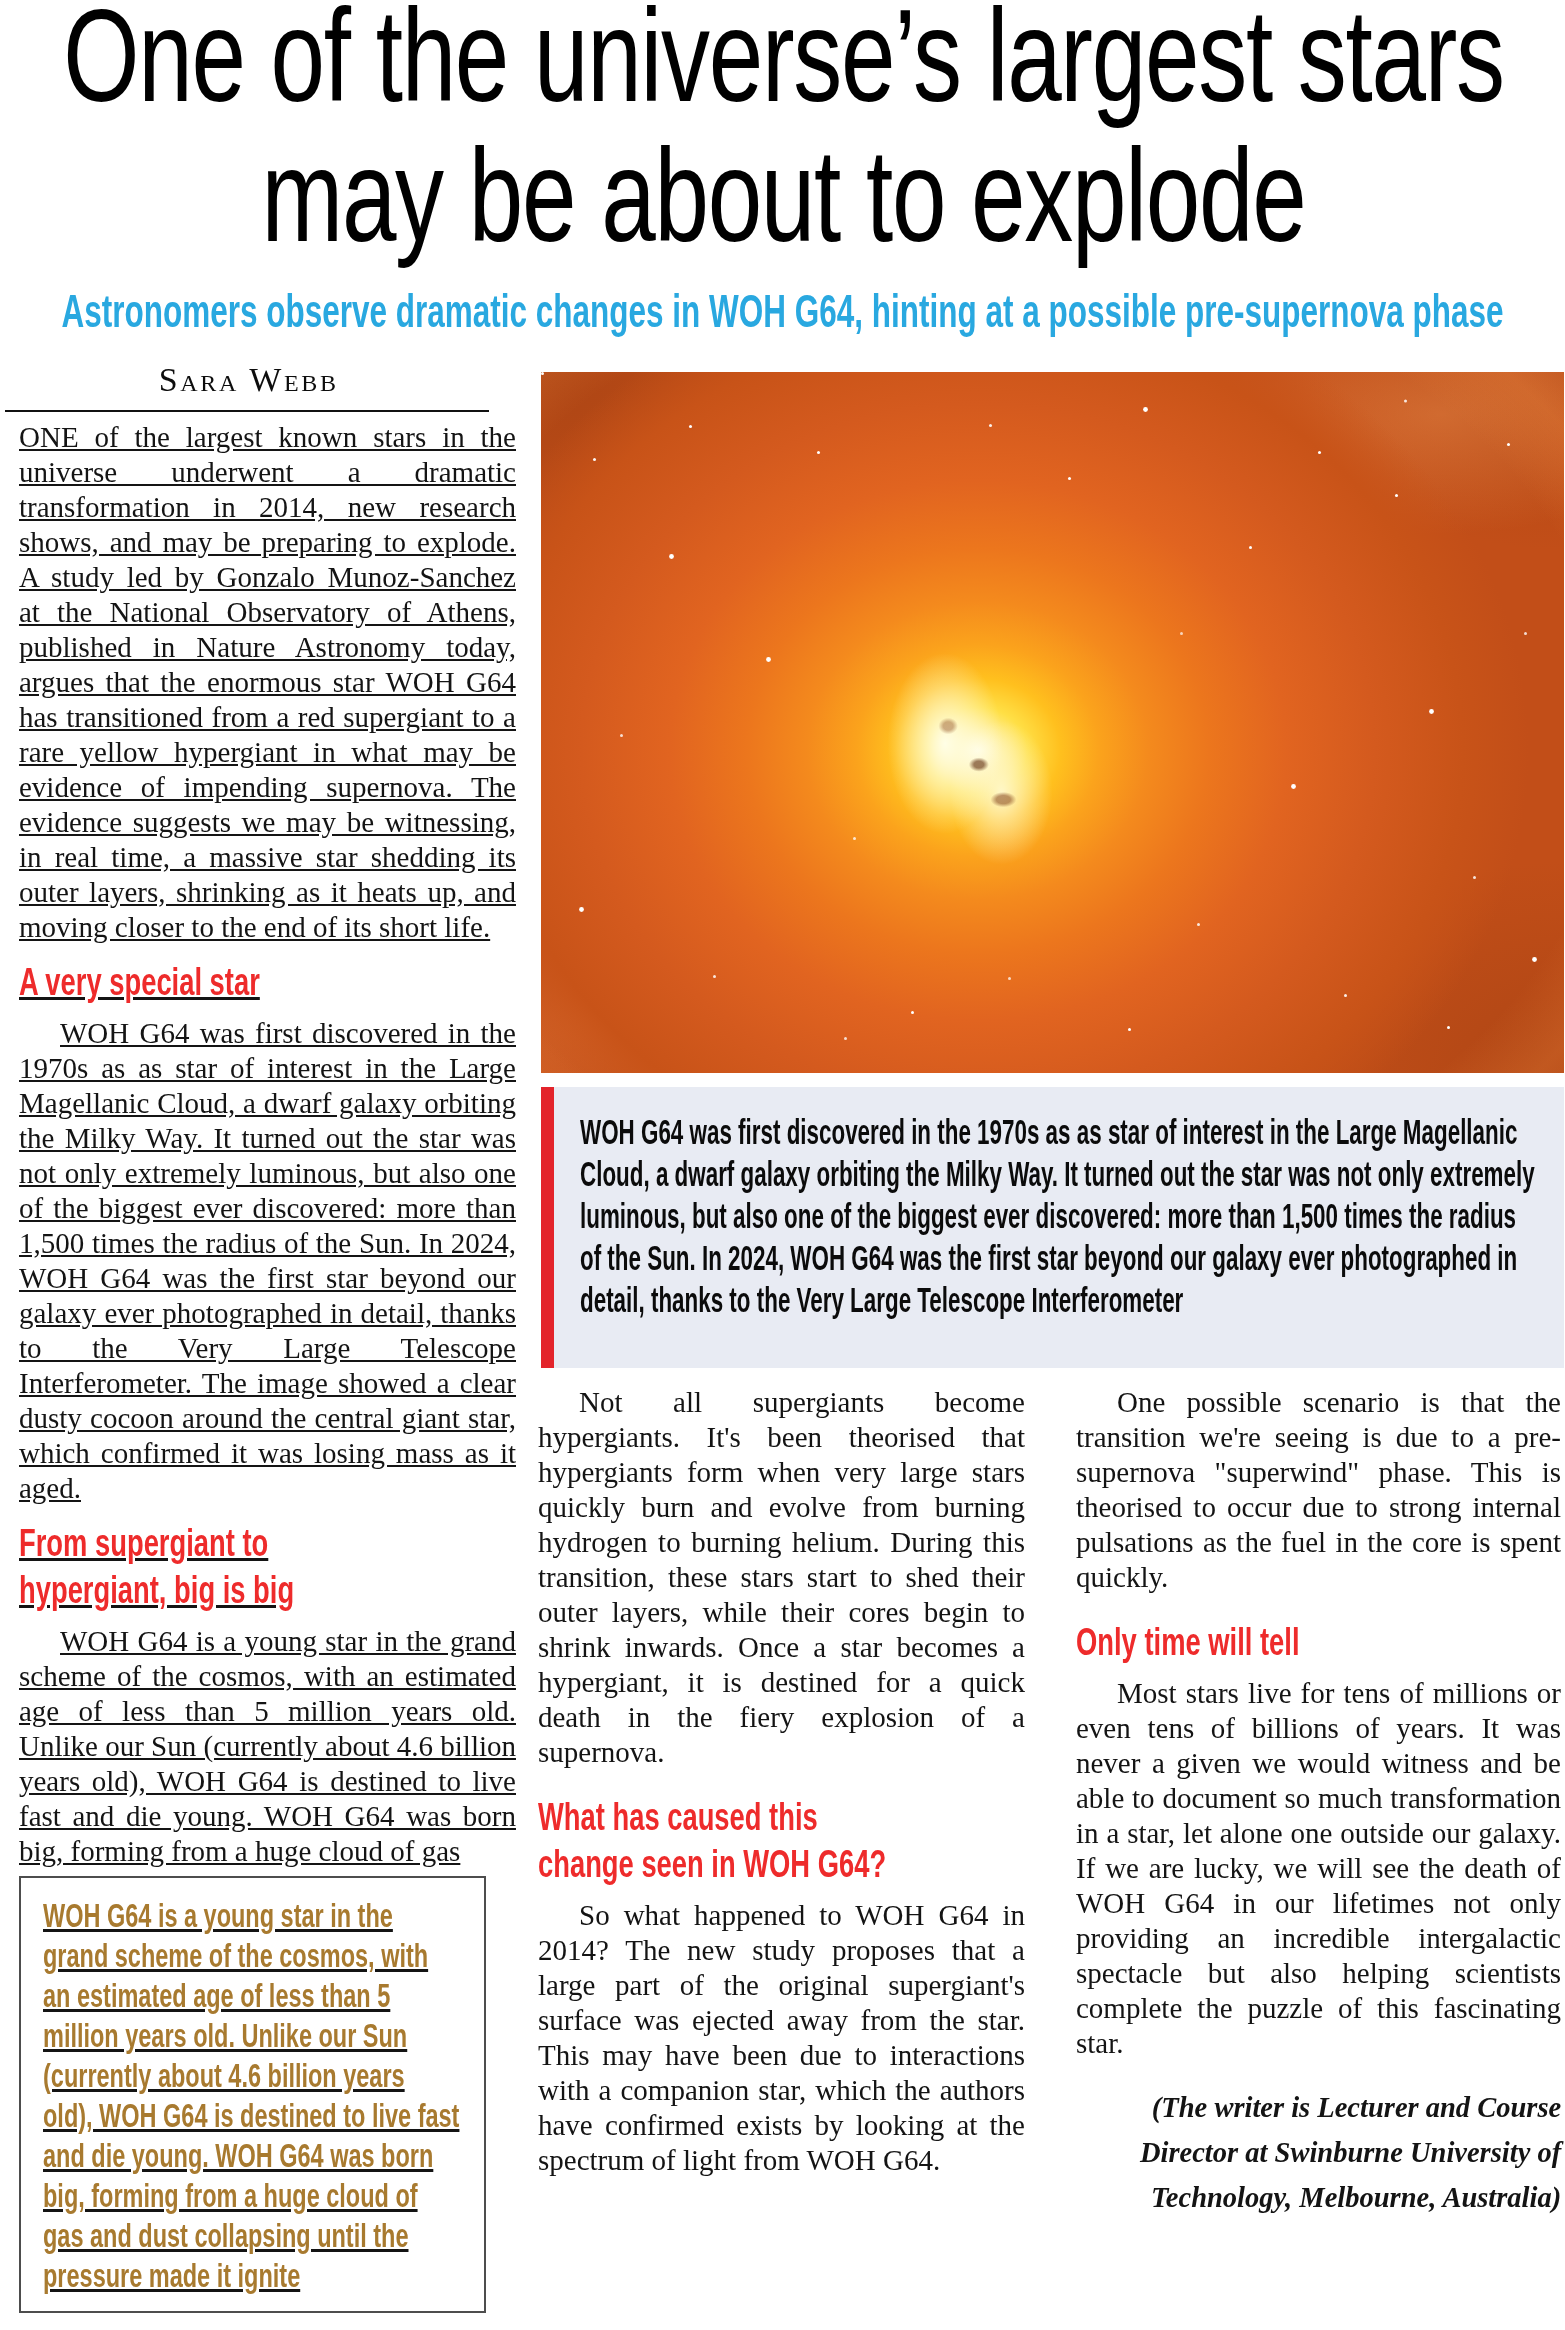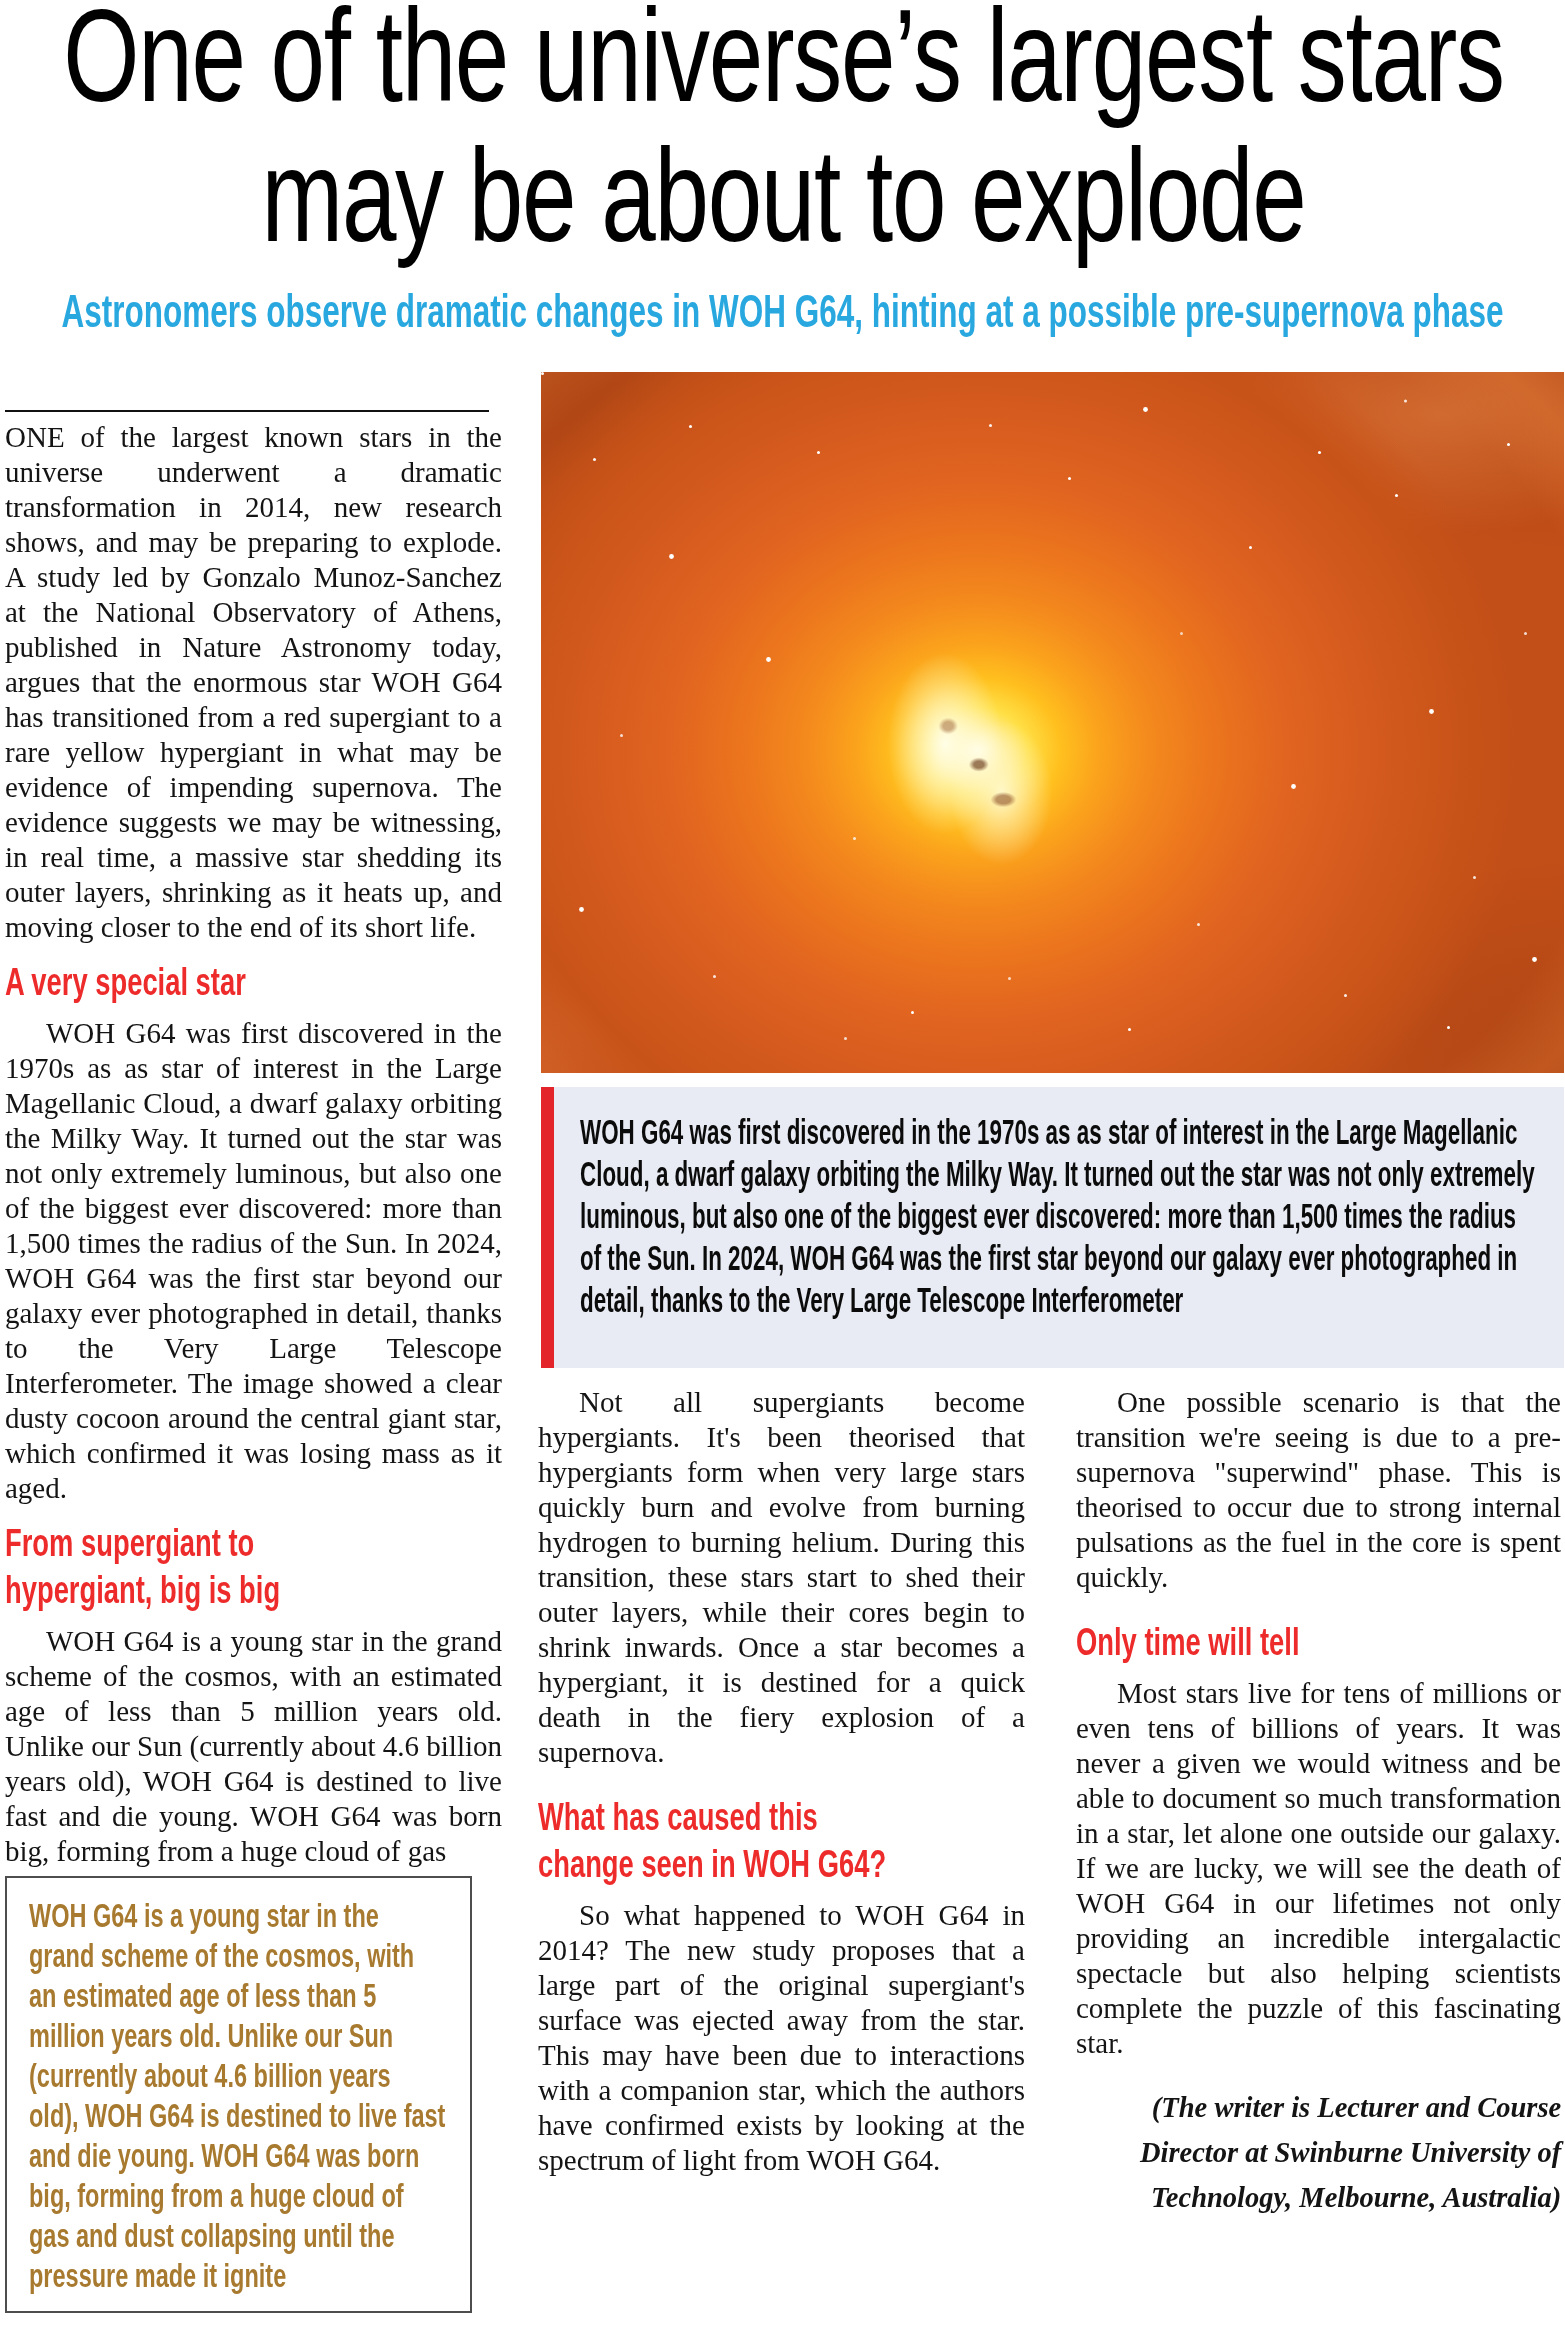--- a/index.html
+++ b/index.html
@@ -67,21 +67,21 @@
   }
   .bq-in{
     width:1498px;transform:scaleX(0.64);transform-origin:left top;
     font-family:"Liberation Sans",sans-serif;font-weight:700;font-size:35px;line-height:42px;
     color:#0b0b0b;text-align:left;
   }
   
   .col{position:absolute;text-align:justify;font-size:29px;line-height:35px;color:#141414;}
   .col p{margin:0;}
   .col p.indent{text-indent:41px;}
-  .col-left{left:5px;top:420px;width:497px;}
+  .col-left{left:19px;top:420px;width:497px;text-decoration:underline;}
   .col-mid{left:538px;top:1385px;width:487px;}
   .col-right{left:1076px;top:1385px;width:485px;}
   .red-heading{
     font-family:"Liberation Sans",sans-serif;font-weight:700;color:#EE2B2B;
     font-size:38px;line-height:47px;white-space:pre-line;text-align:left;
     width:139%;transform:scaleX(0.72);transform-origin:left top;
     margin:13.8px 0 10.3px 0;
   }
   .col-mid .red-heading,.col-right .red-heading{margin-top:24px;}
   
@@ -103,20 +103,21 @@
 </style>
 </head>
 <body>
 
 <div class="page">
 
   <h1 class="headline">One of the universe’s largest stars may be about to explode</h1>
 
   <div class="subtitle">Astronomers observe dramatic changes in WOH G64, hinting at a possible pre-supernova phase</div>
 
+  <div class="byline">Sara Webb</div>
   <div class="byline-rule"></div>
 
   <div class="hero">
     <div class="stars"></div>
   </div>
 
   <div class="blue-quote">
     <div class="bq-in">WOH G64 was first discovered in the 1970s as as star of interest in the Large Magellanic Cloud, a dwarf galaxy orbiting the Milky Way. It turned out the star was not only extremely luminous, but also one of the biggest ever discovered: more than 1,500 times the radius of the Sun. In 2024, WOH G64 was the first star beyond our galaxy ever photographed in detail, thanks to the Very Large Telescope Interferometer</div>
   </div>
 

